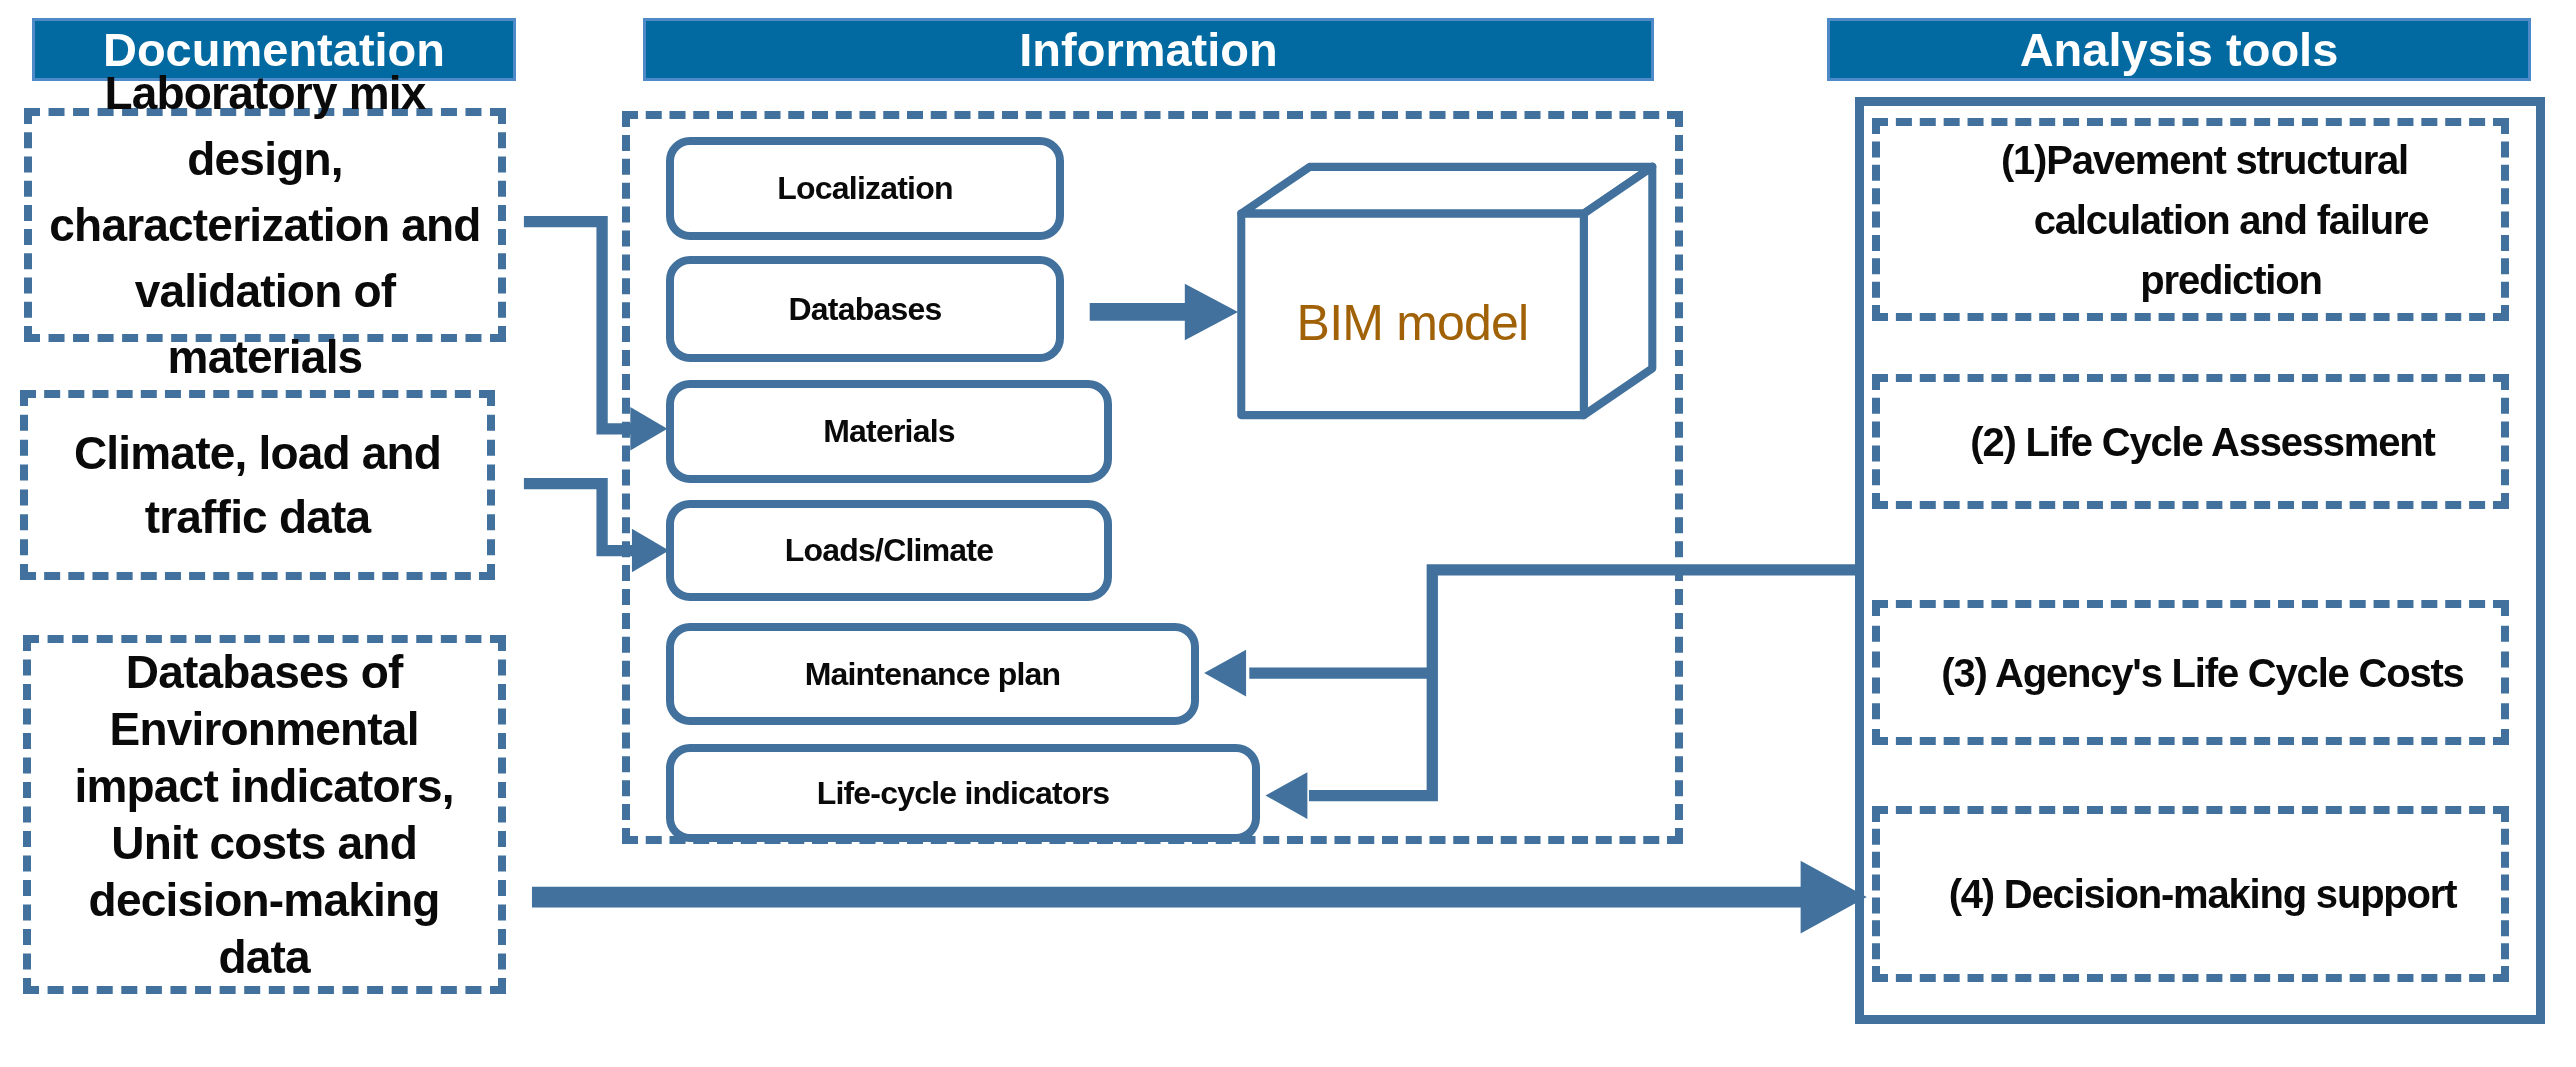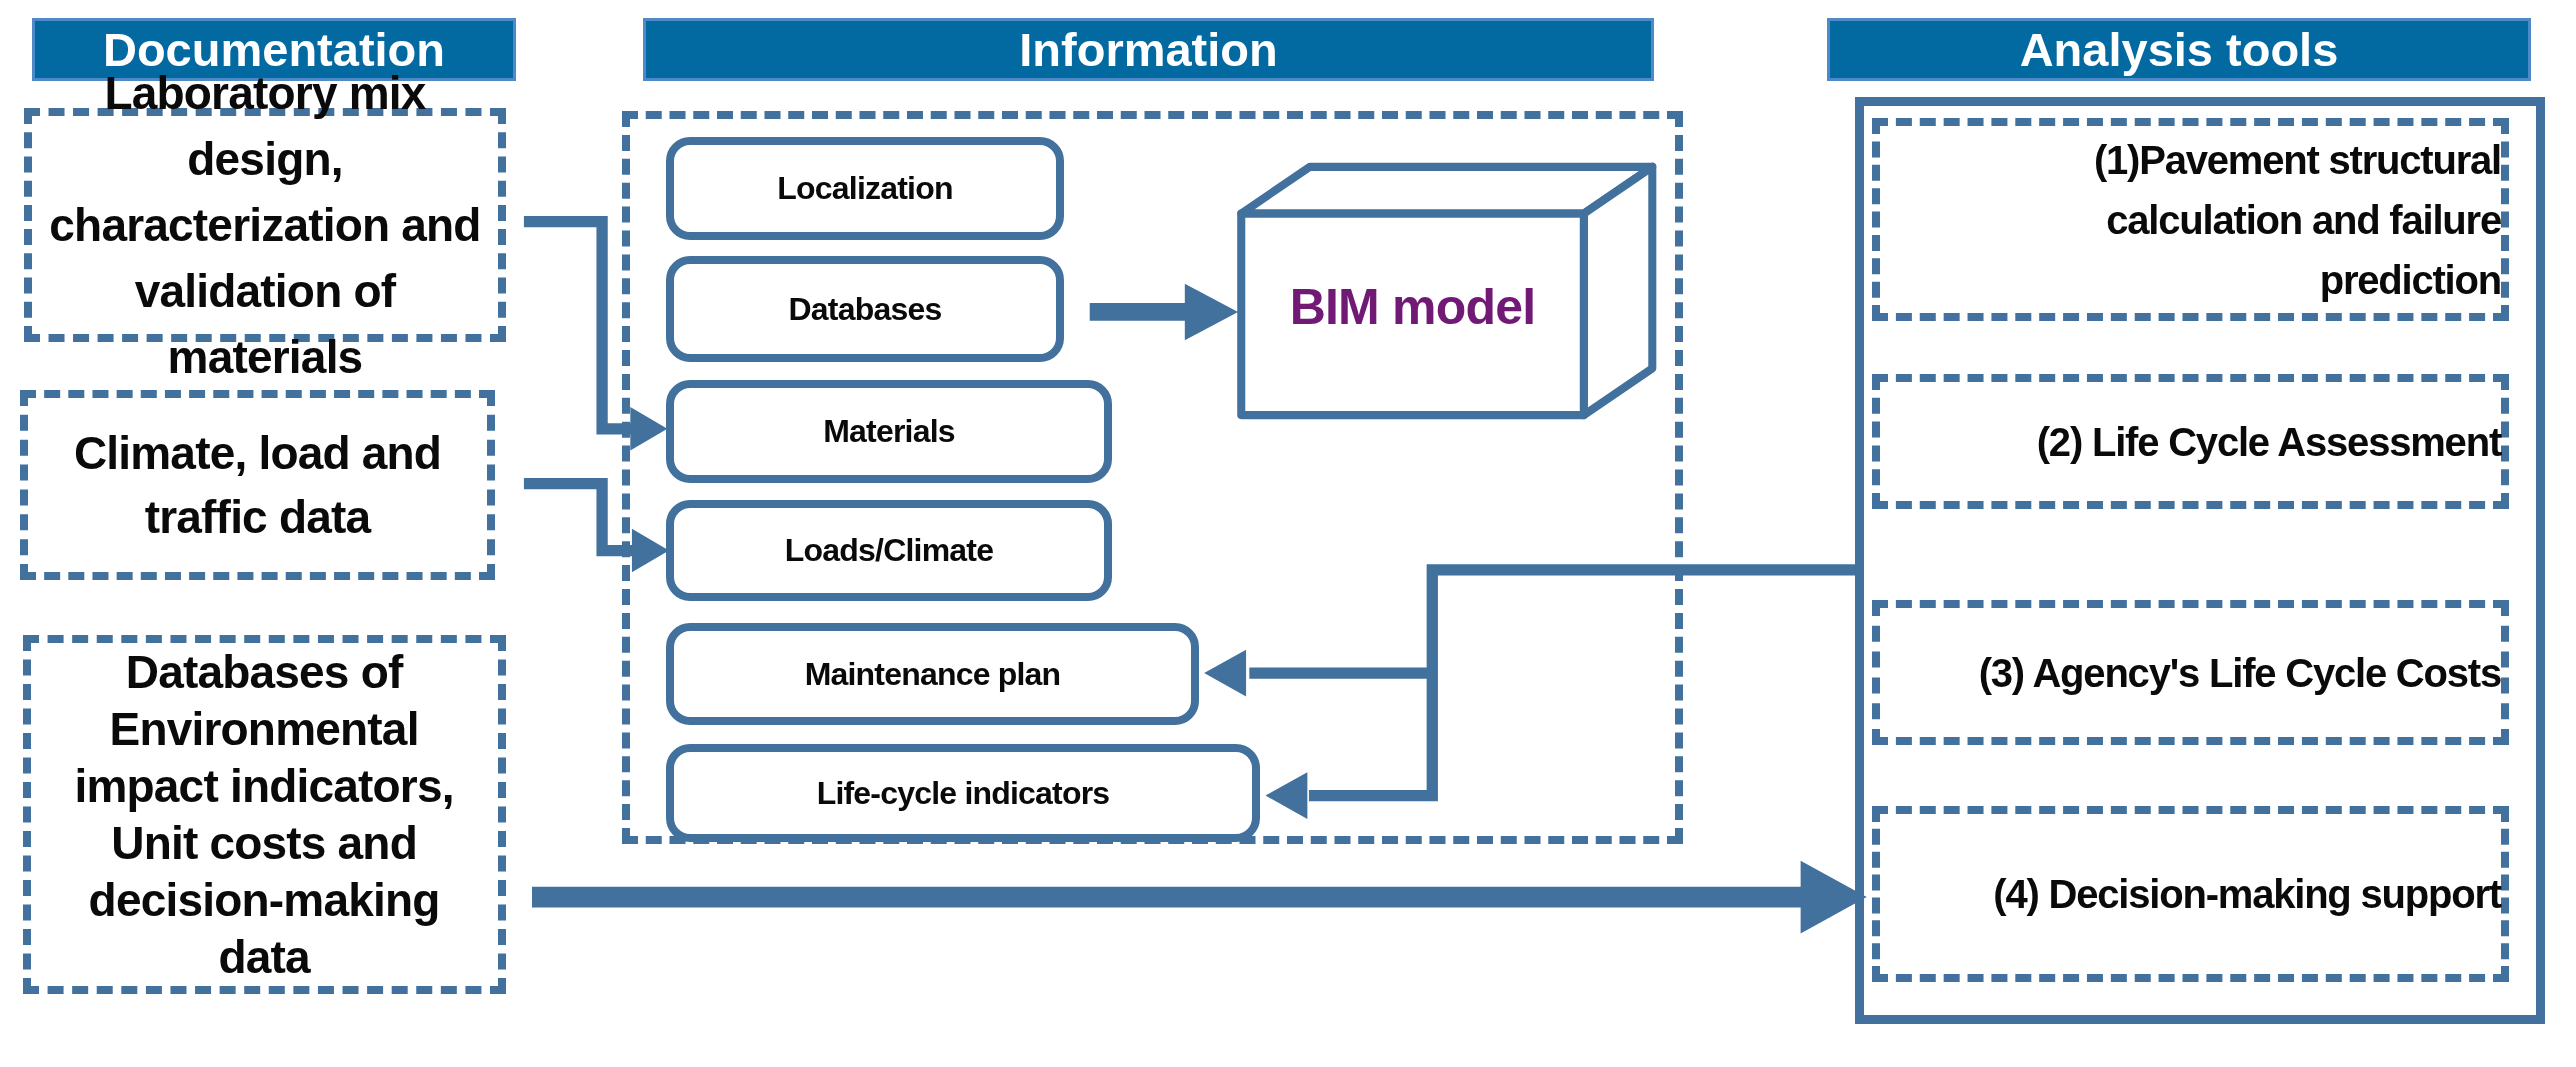--- a/index.html
+++ b/index.html
@@ -22,28 +22,28 @@
     display:flex;align-items:center;justify-content:center;text-align:center;
     font-size:32px;font-weight:700;letter-spacing:-0.8px;color:#0a0a0a;
   }
   .solidbox{
     position:absolute;border:9.7px solid #41719C;background:transparent;box-sizing:content-box;
   }
   .txt{white-space:pre-line;}
   .doc-text{font-size:46px;letter-spacing:-0.8px;}
   .a-text{
     font-size:40px;font-weight:700;letter-spacing:-1.2px;line-height:1.5;
-    text-align:right;white-space:pre-line;width:100%;padding-left:24px;box-sizing:border-box;
+    text-align:center;white-space:pre-line;width:100%;padding-left:24px;box-sizing:border-box;
   }
   .a-text.hang{padding-left:81px;text-indent:-53px;}
   #conn-svg{position:absolute;left:0;top:0;z-index:6;pointer-events:none;}
   #bim-label{
-    position:absolute;left:1241px;top:206px;width:343px;height:202px;z-index:7;
+    position:absolute;left:1241px;top:222px;width:343px;height:202px;z-index:7;
     display:flex;align-items:center;justify-content:center;
-    font-size:50px;font-weight:700;letter-spacing:-0.8px;color:#701a75;
+    font-size:50px;font-weight:400;letter-spacing:-0.8px;color:#a16207;
   }
 </style>
 </head>
 <body>
 
 <div id="page">
 
   <div class="hdr" style="left:32px;top:17.7px;width:484px;height:63px;">
     <span>Documentation</span>
   </div>

